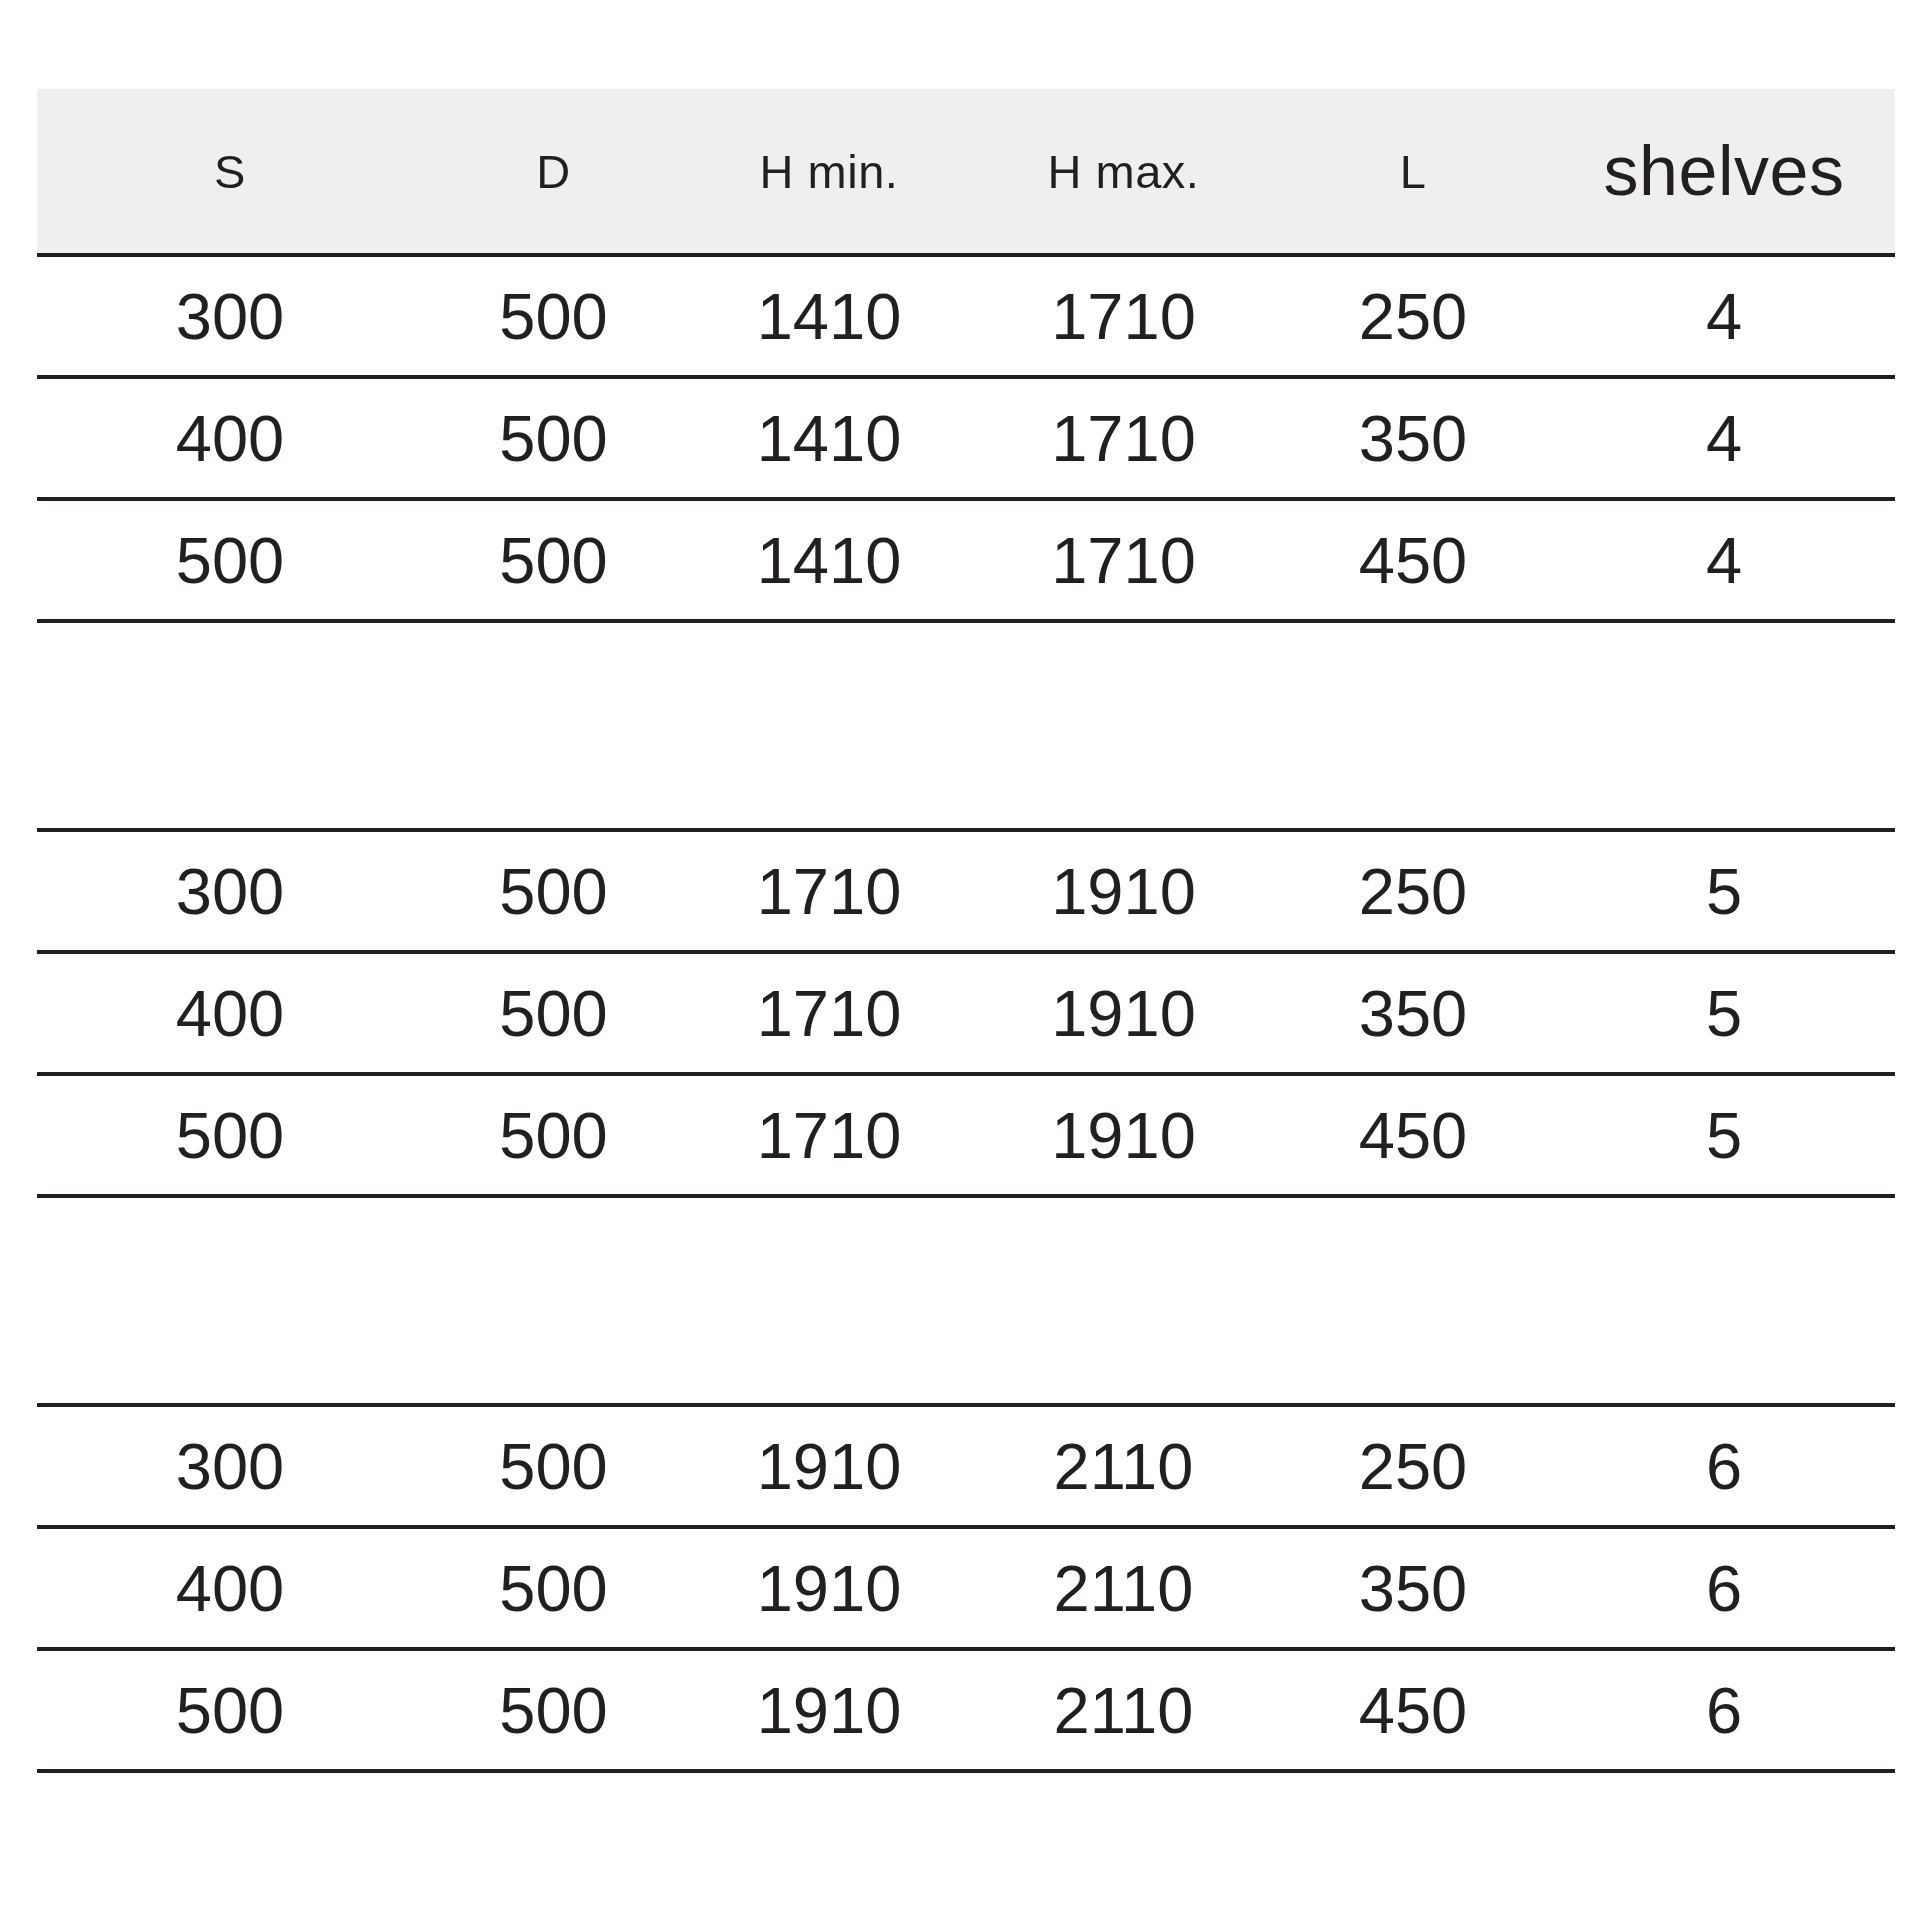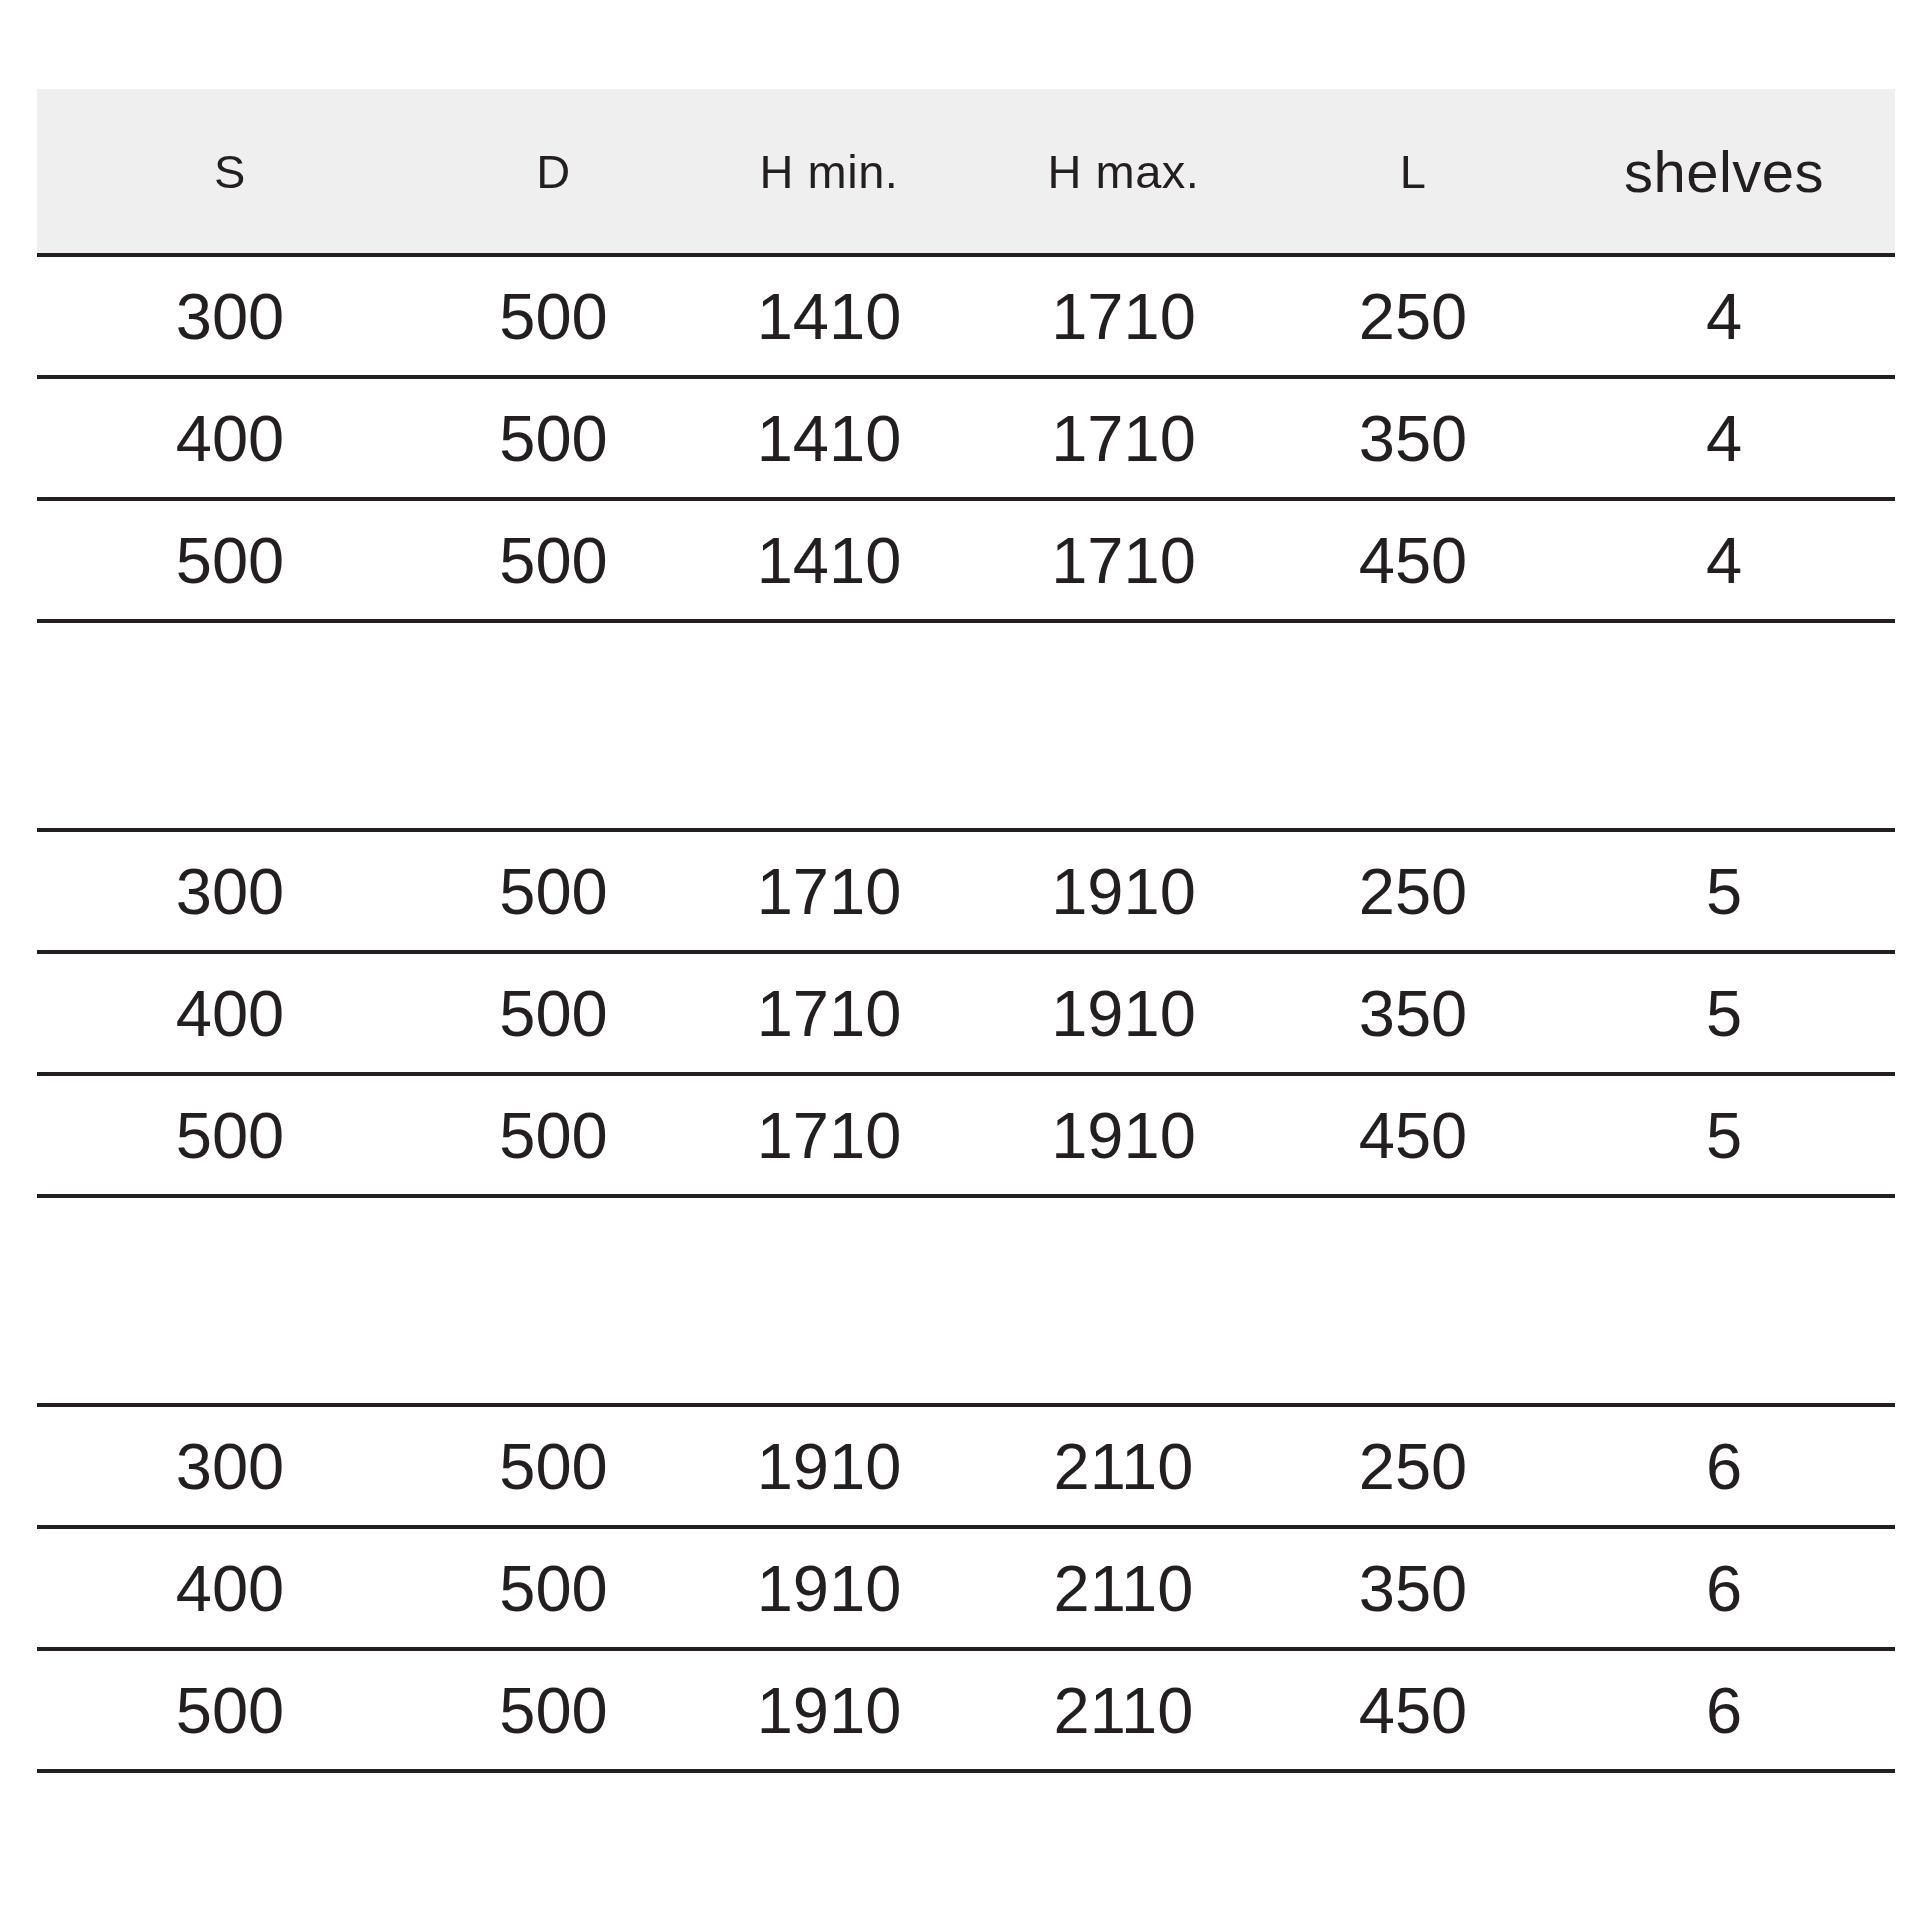--- a/index.html
+++ b/index.html
@@ -49,21 +49,21 @@
     padding: 0;
     height: 164px;
     vertical-align: middle;
     text-align: center;
     font-weight: normal;
     font-size: 47px;
     color: #231f20;
     letter-spacing: 0.5px;
   }
   thead tr.head-row th.last-head {
-    font-size: 58px;
+    font-size: 70px;
   }
 
   tbody td {
     text-align: center;
     vertical-align: middle;
     font-size: 65px;
     color: #231f20;
     font-weight: normal;
     height: 118px;
     padding: 0;

